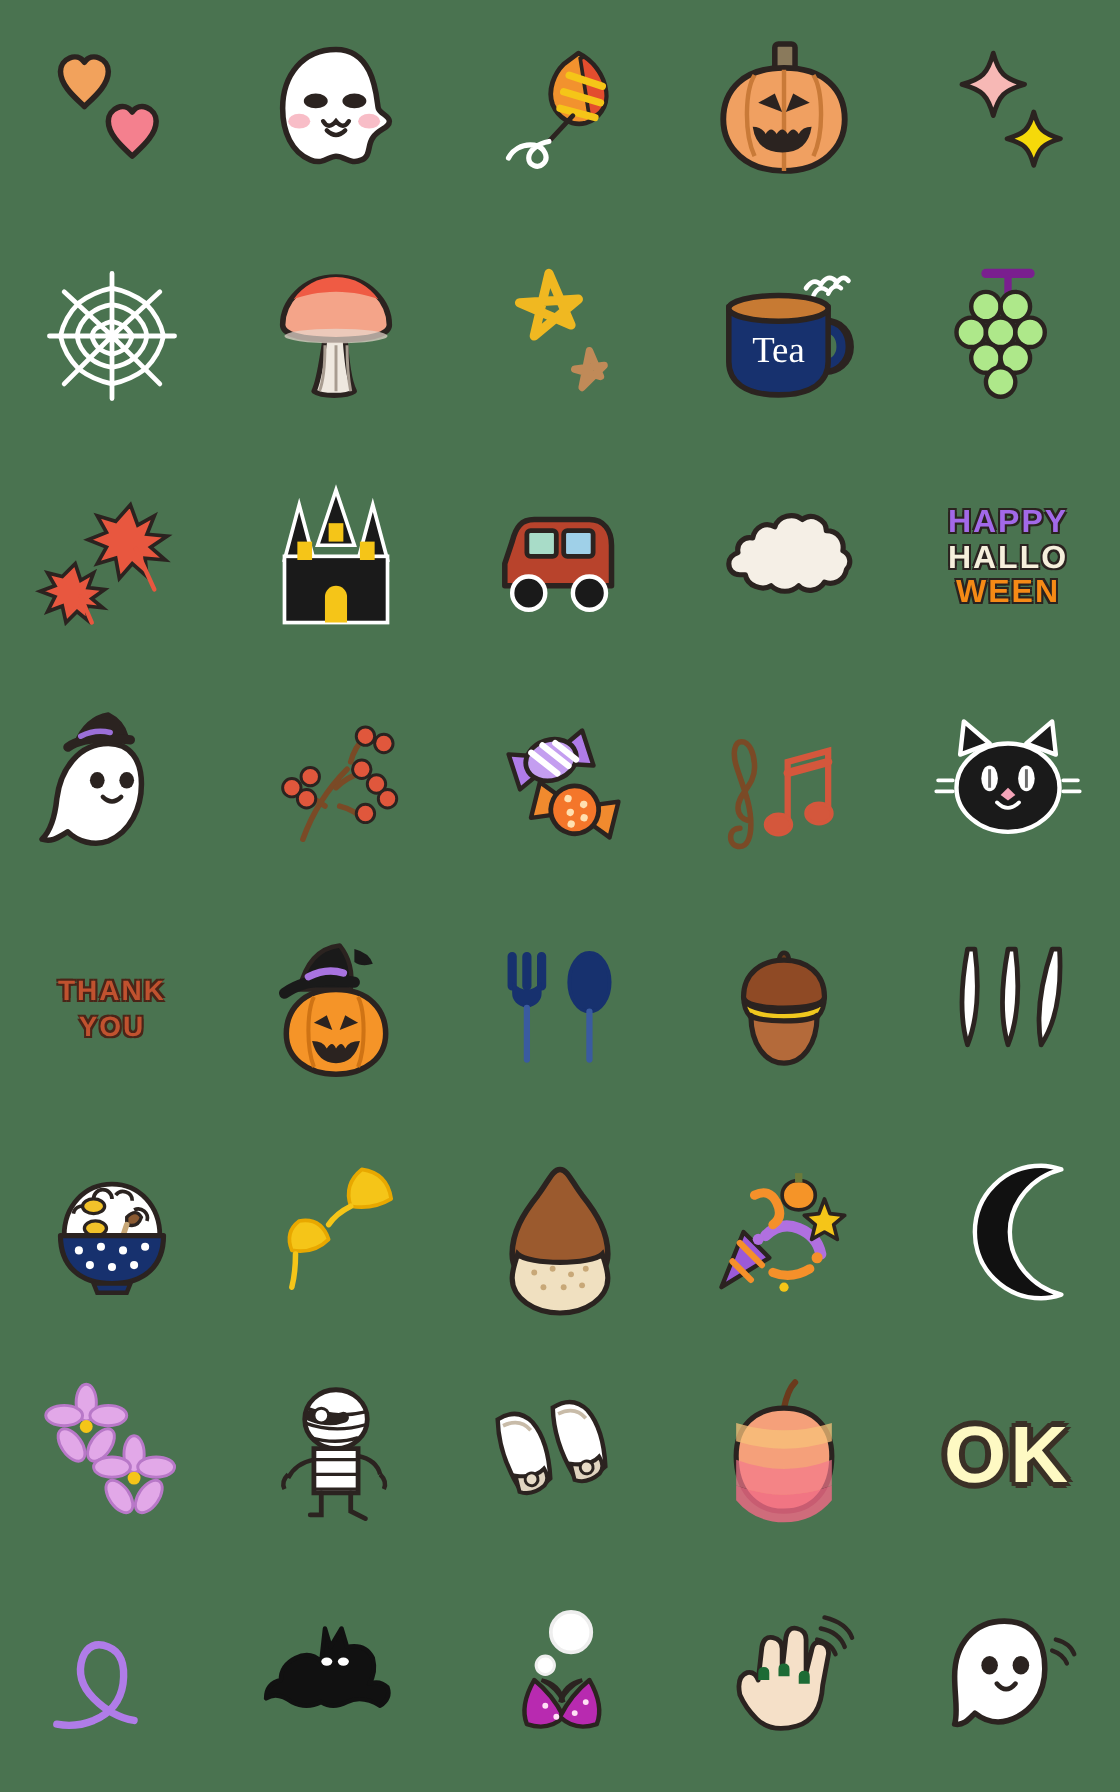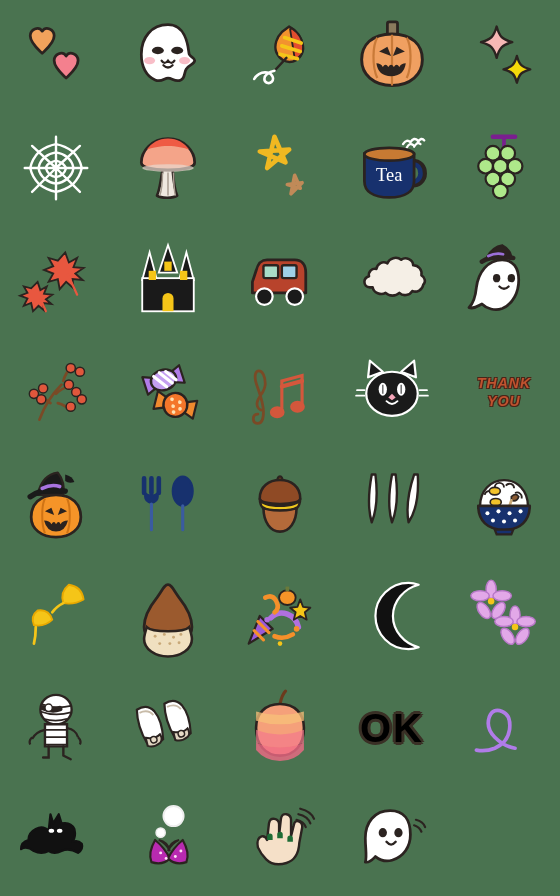--- a/index.html
+++ b/index.html
@@ -43,24 +43,24 @@
   }
   .txt-happy .l1 { color: #a269e8; -webkit-text-stroke: 0; text-shadow: -1px -1px 0 #2b2320, 1px -1px 0 #2b2320, -1px 1px 0 #2b2320, 1px 1px 0 #2b2320; }
   .txt-happy .l2 { color: #f6efdc; text-shadow: -1px -1px 0 #2b2320, 1px -1px 0 #2b2320, -1px 1px 0 #2b2320, 1px 1px 0 #2b2320; }
   .txt-happy .l3 { color: #f58a16; text-shadow: -1px -1px 0 #2b2320, 1px -1px 0 #2b2320, -1px 1px 0 #2b2320, 1px 1px 0 #2b2320; }
   .txt-happy div { margin: 1px 0; }
   .txt-thank {
     font-size: 14px;
     color: #c0522f;
     text-shadow: -1px -1px 0 #4a2518, 1px -1px 0 #4a2518, -1px 1px 0 #4a2518, 1px 1px 0 #4a2518;
   }
-  .txt-thank div { margin: 3px 12px; font-style: italic; }
+  .txt-thank div { margin: 3px 12px; }
   .txt-ok {
     font-size: 40px;
-    color: #000000;
+    color: #fef9c3;
     text-shadow: -2px -2px 0 #3a3026, 2px -2px 0 #3a3026, -2px 2px 0 #3a3026, 2px 2px 0 #3a3026, 0 3px 0 #3a3026, 3px 0 0 #3a3026, -3px 0 0 #3a3026, 0 -3px 0 #3a3026;
     letter-spacing: 2px;
   }
 </style>
 </head>
 <body style="background: rgb(74, 115, 80);">
 
 <div id="emoji-grid">
 
   <div class="cell">
@@ -186,20 +186,27 @@
       <rect x="32" y="34" width="16" height="14" rx="2" fill="#a8dcc8" stroke="#2b2320" stroke-width="2.6"></rect>
       <rect x="52" y="34" width="16" height="14" rx="2" fill="#9fd0e8" stroke="#2b2320" stroke-width="2.6"></rect>
       <circle cx="33" cy="68" r="9" fill="#1a1a1a" stroke="#fff" stroke-width="2.4"></circle>
       <circle cx="66" cy="68" r="9" fill="#1a1a1a" stroke="#fff" stroke-width="2.4"></circle>
     </svg>
   </div>
   <div class="cell">
     <svg viewBox="0 0 100 100">
       <path d="M26 58c-4 0-6-3-6-6s2-5 5-6c-1-5 3-9 8-8 1-6 7-9 12-6 2-6 10-8 15-4 5-4 13 0 13 6 6 0 10 5 9 11 4 2 5 7 2 10-1 6-7 9-12 7-3 5-10 6-14 2-4 4-11 4-15 0-5 3-13 0-14-6-1 0-2 0-3 0z" fill="#f5efe6" stroke="#2b2320" stroke-width="2.8" stroke-linejoin="round"></path>
     </svg>
+  </div>
+  <div class="cell">
+    <div class="txt txt-happy">
+      <div class="l1">HAPPY</div>
+      <div class="l2">HALLO</div>
+      <div class="l3">WEEN</div>
+    </div>
   </div>
 
   <div class="cell">
     <svg viewBox="0 0 100 100">
       <path d="M48 28c-16 0-26 14-28 30-1 10-4 18-8 22 6 2 10-2 14-4 5 5 14 8 22 5 12-5 18-18 18-31 0-13-6-22-18-22z" fill="#fff" stroke="#2b2320" stroke-width="3" stroke-linejoin="round"></path>
       <ellipse cx="42" cy="48" rx="4" ry="4.5" fill="#2b2320"></ellipse>
       <ellipse cx="58" cy="48" rx="4" ry="4.5" fill="#2b2320"></ellipse>
       <path d="M45 57q5 5 10 0" fill="none" stroke="#2b2320" stroke-width="2.4" stroke-linecap="round"></path>
       <path d="M30 28q6-14 18-16 8 4 10 12z" fill="#2b2320" stroke="#2b2320" stroke-width="2" stroke-linejoin="round"></path>
       <path d="M26 30q10-7 34-4" fill="none" stroke="#2b2320" stroke-width="5" stroke-linecap="round"></path>

